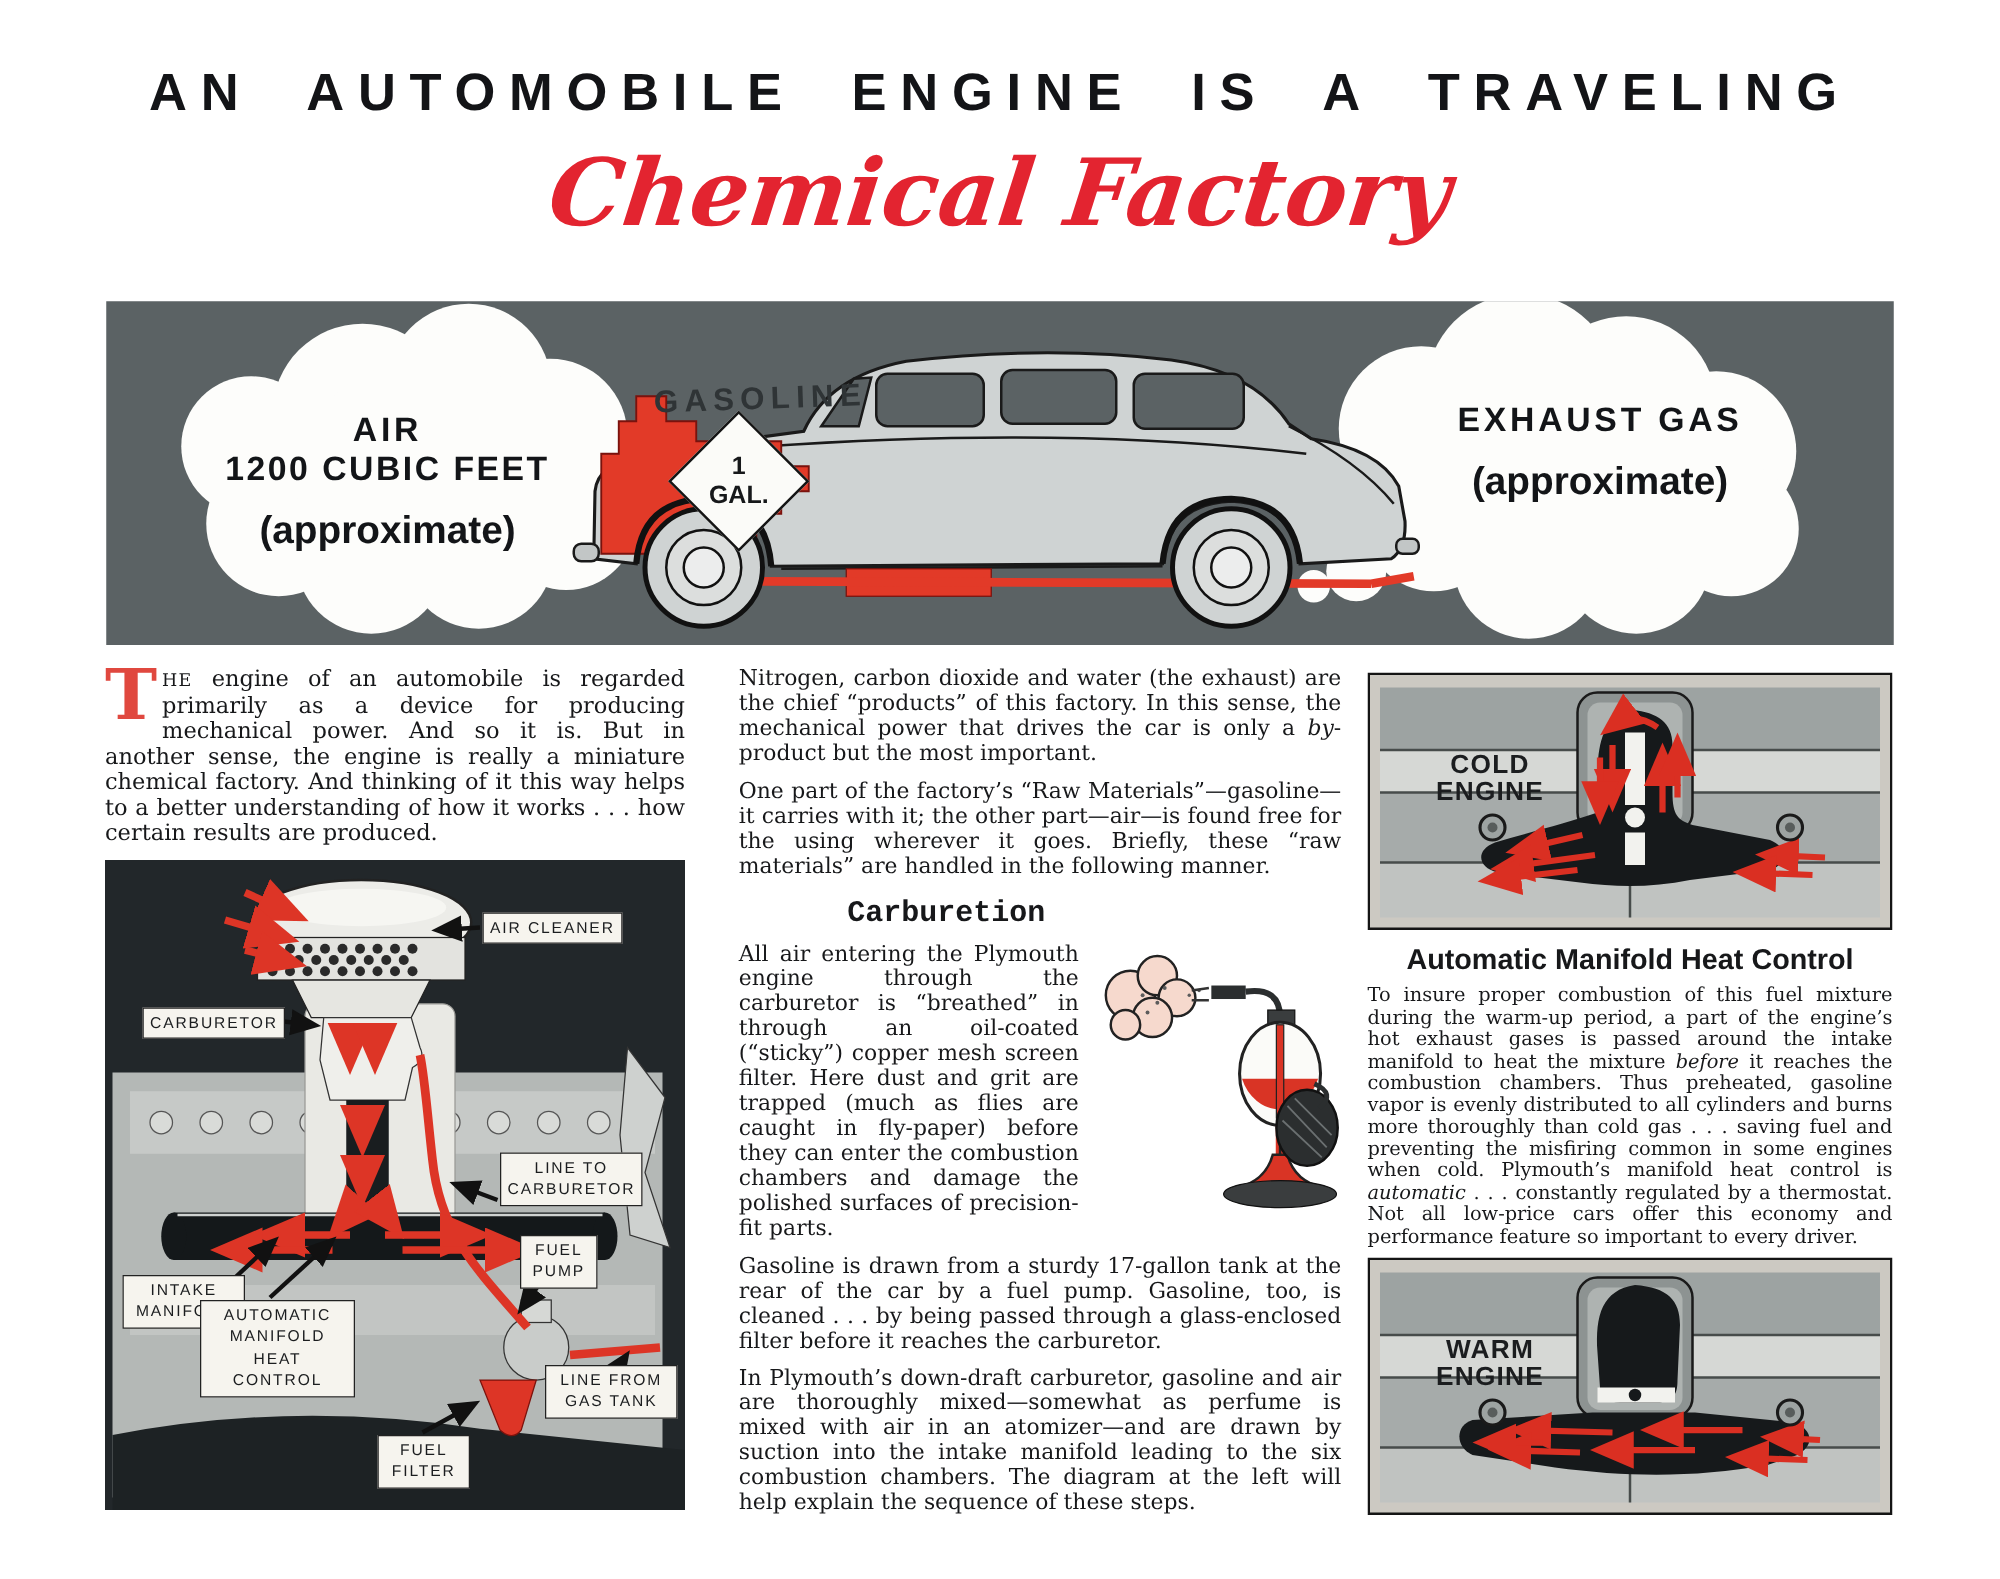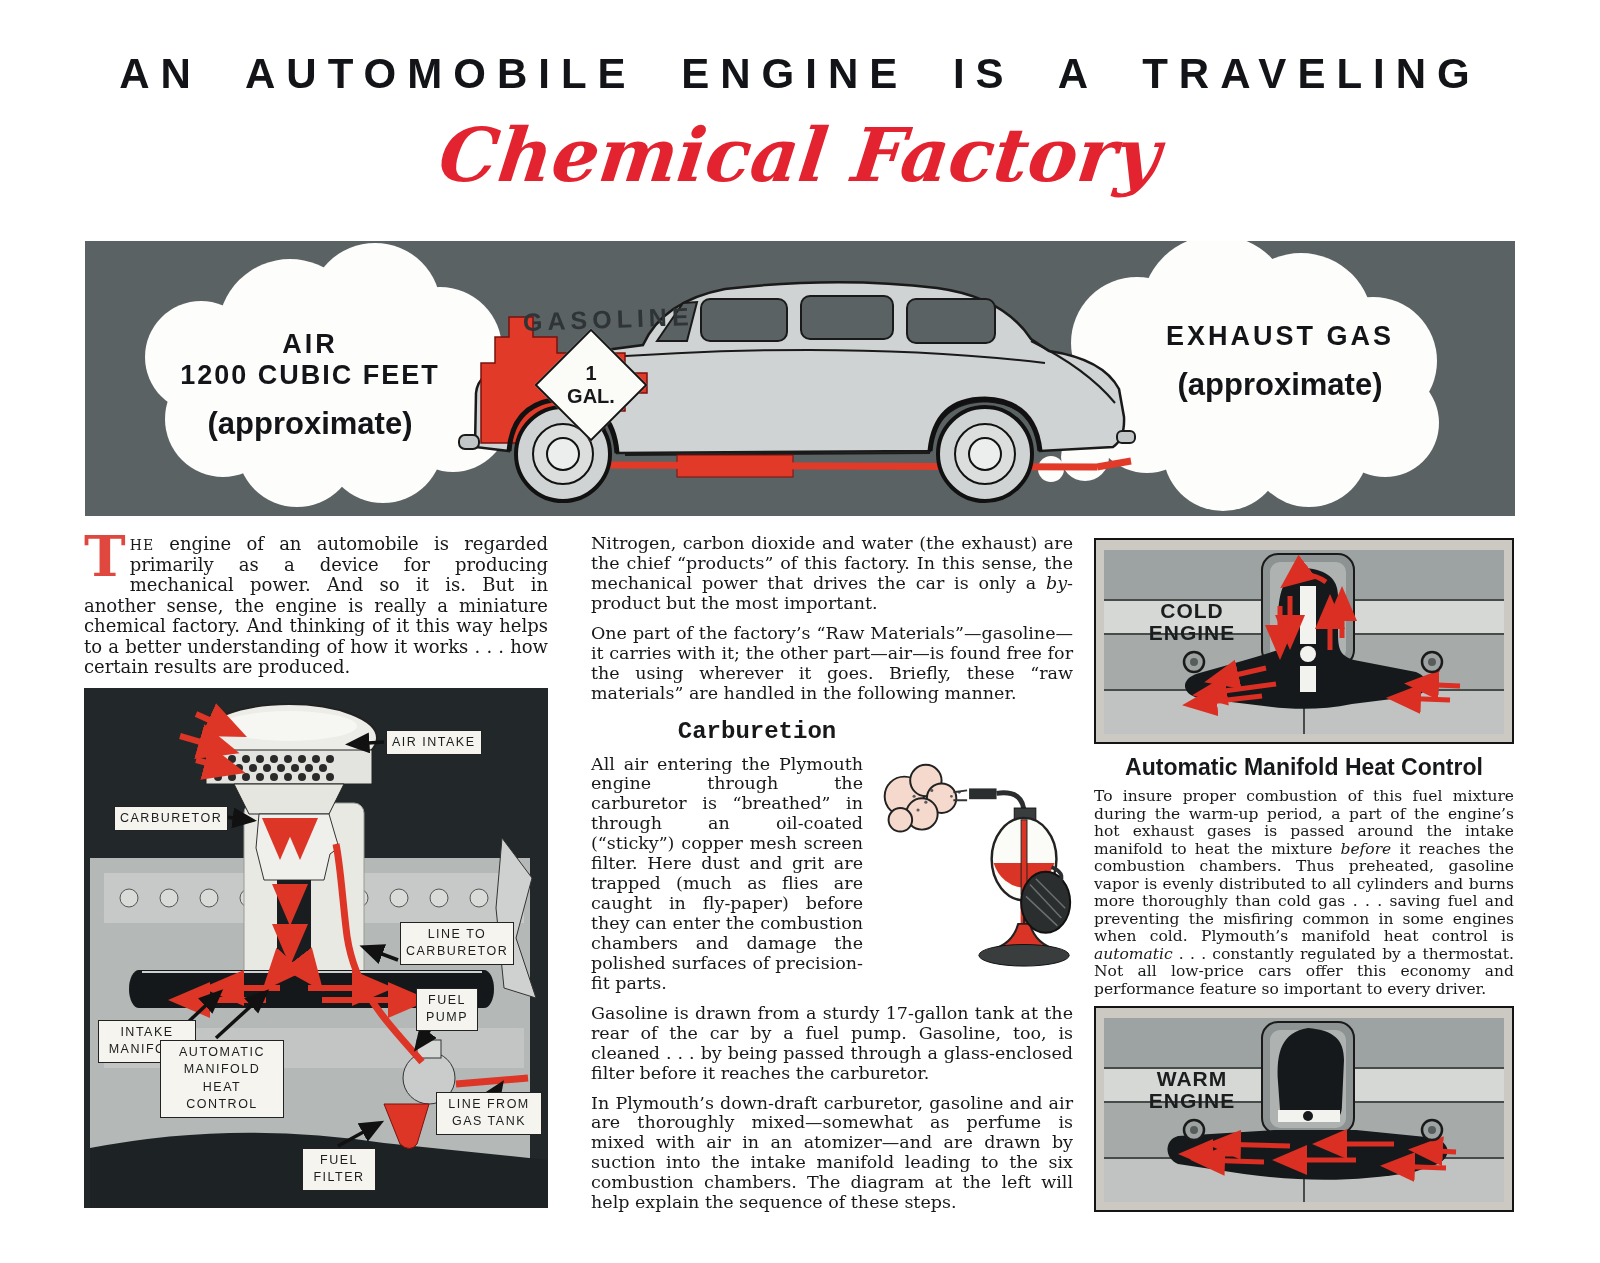--- a/index.html
+++ b/index.html
@@ -254,21 +254,21 @@
           <path d="M300,54 L268,56" marker-end="url(#ba)"></path>
           <path d="M134,128 L166,132" marker-end="url(#ba)"></path>
           <path d="M102,336 L134,306" marker-end="url(#ba)"></path>
           <path d="M132,350 L180,306" marker-end="url(#ba)"></path>
           <path d="M314,272 L282,260" marker-end="url(#ba)"></path>
           <path d="M350,336 L334,358" marker-end="url(#ba)"></path>
           <path d="M400,422 L416,398" marker-end="url(#ba)"></path>
           <path d="M254,458 L294,436" marker-end="url(#ba)"></path>
         </g>
       </svg>
-      <div class="dlabel nowrap" style="left:302px;top:42px;">AIR INTAKE</div>
+      <div class="dlabel nowrap" style="left:302px;top:42px;">AIR CLEANER</div>
       <div class="dlabel nowrap" style="left:30px;top:118px;">CARBURETOR</div>
       <div class="dlabel" style="left:14px;top:332px;width:86px;">INTAKE MANIFOLD</div>
       <div class="dlabel" style="left:76px;top:352px;width:112px;">AUTOMATIC MANIFOLD HEAT CONTROL</div>
       <div class="dlabel" style="left:316px;top:234px;width:102px;">LINE TO CARBURETOR</div>
       <div class="dlabel" style="left:332px;top:300px;width:50px;">FUEL PUMP</div>
       <div class="dlabel" style="left:352px;top:404px;width:94px;">LINE FROM GAS TANK</div>
       <div class="dlabel" style="left:218px;top:460px;width:62px;">FUEL FILTER</div>
     </div>
   </div>
 

